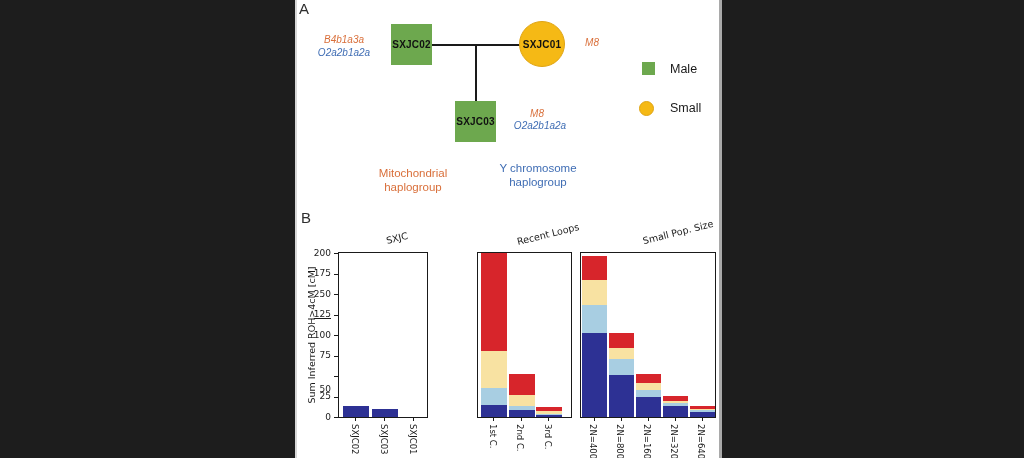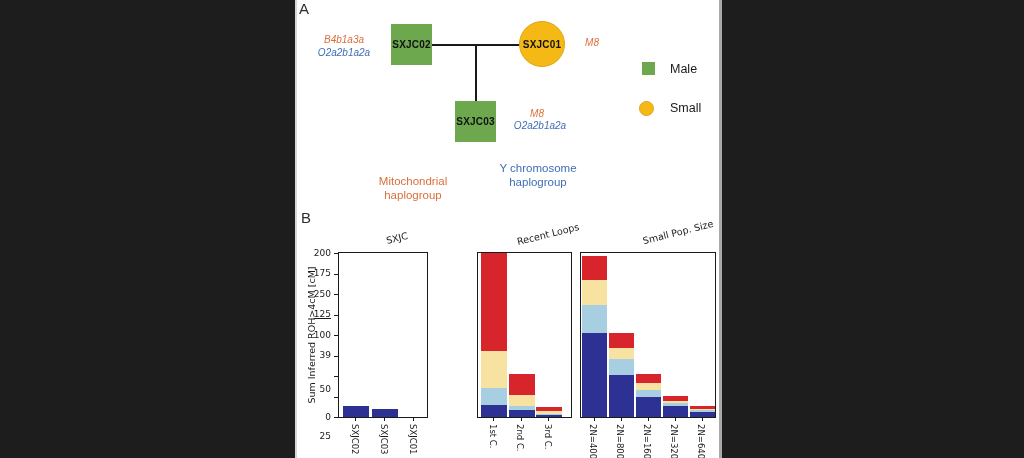--- a/index.html
+++ b/index.html
@@ -53,21 +53,21 @@
     <div class="node square" style="left: 158px; top: 101px; background-color: rgb(109, 168, 78);">
       <span>SXJC03</span>
     </div>
 
     <div class="hap" style="left: 47px; top: 39px; color: rgb(217, 111, 58);">B4b1a3a</div>
     <div class="hap" style="left: 47px; top: 52px; color: rgb(63, 109, 180);">O2a2b1a2a</div>
     <div class="hap" style="left: 295px; top: 42px; color: rgb(217, 111, 58);">M8</div>
     <div class="hap" style="left: 240px; top: 113px; color: rgb(217, 111, 58);">M8</div>
     <div class="hap" style="left: 243px; top: 125px; color: rgb(63, 109, 180);">O2a2b1a2a</div>
 
-    <div class="caption" style="left: 116px; top: 188px; color: rgb(217, 111, 58);">Mitochondrial
+    <div class="caption" style="left: 116px; top: 180px; color: rgb(217, 111, 58);">Mitochondrial
 haplogroup</div>
     <div class="caption" style="left: 241px; top: 175px; color: rgb(63, 109, 180);">Y chromosome
 haplogroup</div>
 
     <div class="swatch-square" style="left: 345px; top: 62px; background-color: rgb(109, 168, 78);"></div>
     <div class="legend-text" style="left:373px;top:62px;">Male</div>
     <div class="swatch-circle" style="left: 342px; top: 101px; background-color: rgb(245, 185, 21);"></div>
     <div class="legend-text" style="left:373px;top:101px;">Small</div>
 
     <div class="panel-label" style="left:4px;top:209px;">B</div>
@@ -135,25 +135,25 @@
       <div class="xlabel" style="left: 318px; top: 424px;">2N=800</div>
       <div class="xtick" style="left: 350.5px; top: 418px;"></div>
       <div class="xlabel" style="left: 345px; top: 424px;">2N=1600</div>
       <div class="xtick" style="left: 377.5px; top: 418px;"></div>
       <div class="xlabel" style="left: 372px; top: 424px;">2N=3200</div>
       <div class="xtick" style="left: 404.5px; top: 418px;"></div>
       <div class="xlabel" style="left: 399px; top: 424px;">2N=6400</div>
       <div class="ytick-mark" style="left: 37px; top: 417px;"></div>
       <div class="ytick-label" style="top: 411.5px; width: 34px;">0</div>
       <div class="ytick-mark" style="left: 37px; top: 396.5px;"></div>
-      <div class="ytick-label" style="top: 391px; width: 34px; margin-top: 40px;">25</div>
+      <div class="ytick-label" style="top: 391px; width: 34px;">25</div>
       <div class="ytick-mark" style="left: 37px; top: 376px;"></div>
       <div class="ytick-label" style="top: 384px; width: 34px;">50</div>
       <div class="ytick-mark" style="left: 37px; top: 355.5px;"></div>
-      <div class="ytick-label" style="top: 350px; width: 34px;">39</div>
+      <div class="ytick-label" style="top: 350px; width: 34px;">75</div>
       <div class="ytick-mark" style="left: 37px; top: 335px;"></div>
       <div class="ytick-label" style="top: 329.5px; width: 34px;">100</div>
       <div class="ytick-mark" style="left: 37px; top: 314.5px;"></div>
       <div class="ytick-label" style="top: 309px; width: 34px; text-decoration: underline;">125</div>
       <div class="ytick-mark" style="left: 37px; top: 294px;"></div>
       <div class="ytick-label" style="top: 288.5px; width: 34px;">250</div>
       <div class="ytick-mark" style="left: 37px; top: 273.5px;"></div>
       <div class="ytick-label" style="top: 268px; width: 34px;">175</div>
       <div class="ytick-mark" style="left: 37px; top: 253px;"></div>
       <div class="ytick-label" style="top: 247.5px; width: 34px;">200</div>

